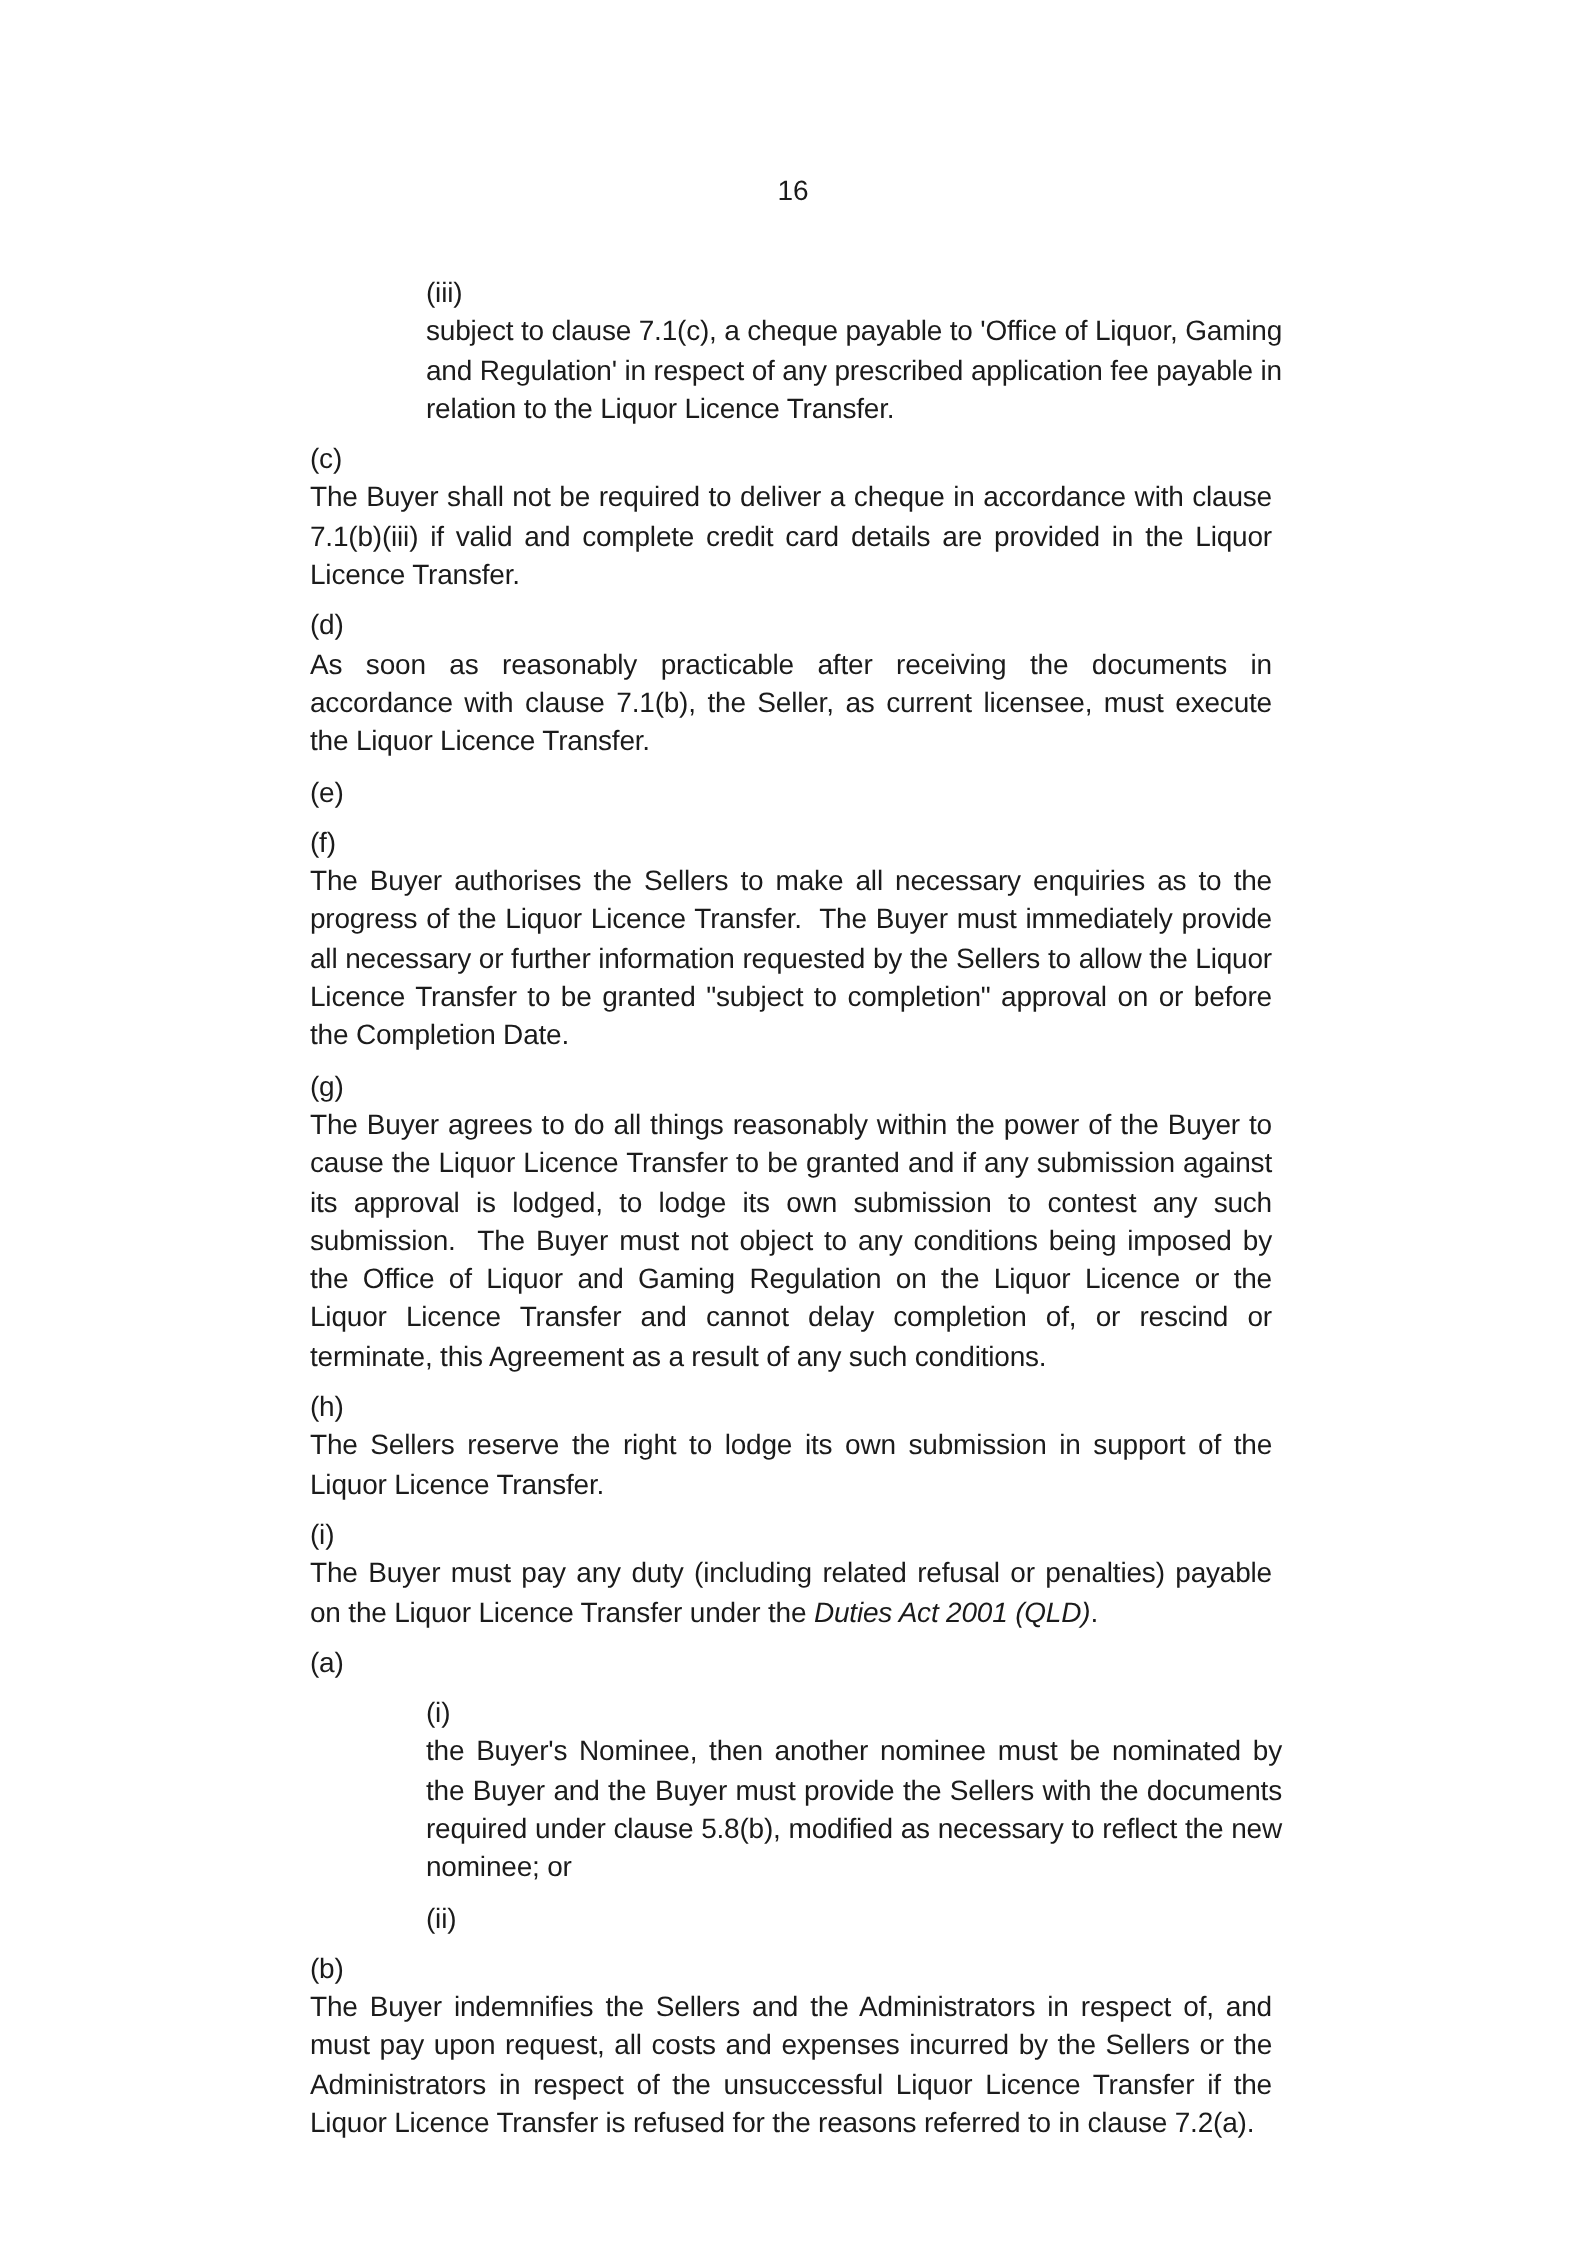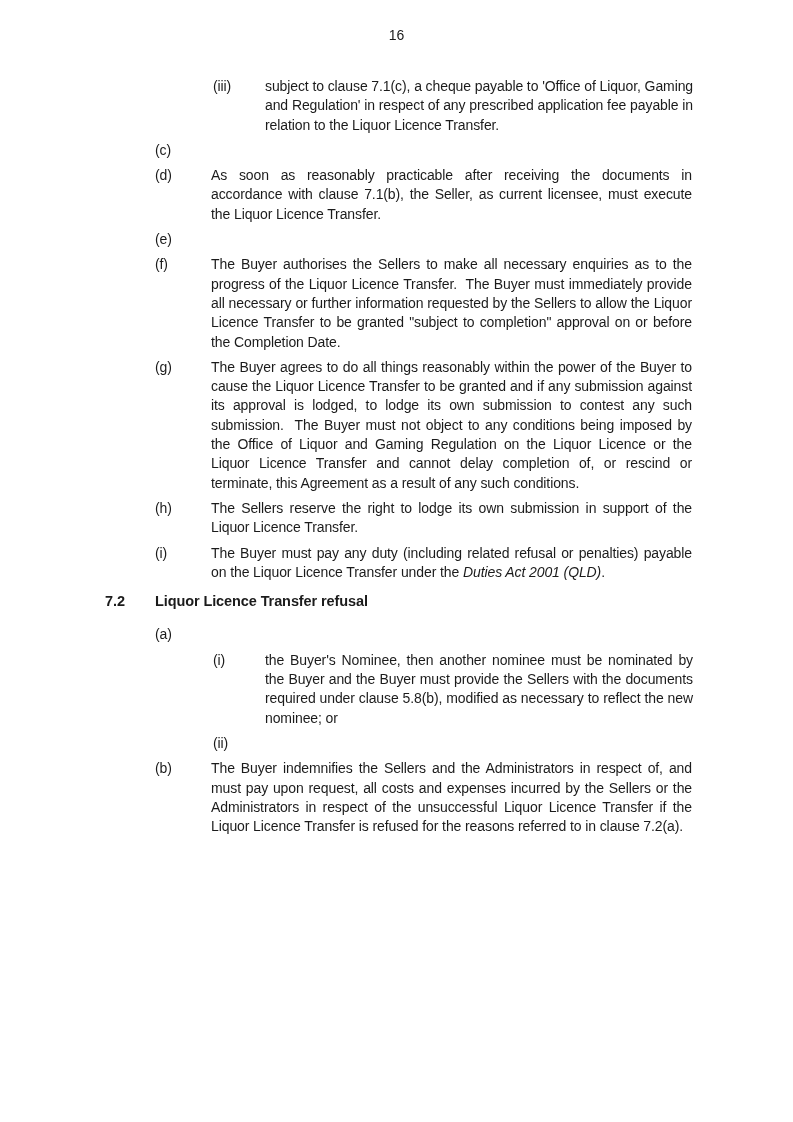--- a/index.html
+++ b/index.html
@@ -8,35 +8,36 @@
     background: #ffffff;
   }
   .page {
     position: relative;
     width: 793px;
     height: 1122px;
     background: #ffffff;
     font-family: "Liberation Sans", sans-serif;
     color: #1b1b1b;
     box-sizing: border-box;
-    padding-top: 26px;
+    padding-top: 86px;
     overflow: hidden;
   }
   .page-number {
     text-align: center;
     font-size: 14px;
     line-height: 19px;
     margin-bottom: 32px;
   }
   .clause {
     display: flex;
     margin: 0 0 6px 0;
     font-size: 14px;
     line-height: 19.3px;
     letter-spacing: -0.1px;
+    flex-direction: column;
   }
   .clause .label {
     flex: none;
   }
   .clause .text {
     margin: 0;
     text-align: justify;
   }
   .clause.letter { padding-left: 155px; }
   .clause.letter .label { width: 56px; }
@@ -66,20 +67,21 @@
 
   <div class="page-number">16</div>
 
   <div class="clause roman">
     <span class="label">(iii)</span>
     <p class="text">subject to clause 7.1(c), a cheque payable to 'Office of Liquor, Gaming and Regulation' in respect of any prescribed application fee payable in relation to the Liquor Licence Transfer.</p>
   </div>
 
   <div class="clause letter">
     <span class="label">(c)</span>
+    <p class="text">The Buyer shall not be required to deliver a cheque in accordance with clause 7.1(b)(iii) if valid and complete credit card details are provided in the Liquor Licence Transfer.</p>
   </div>
 
   <div class="clause letter">
     <span class="label">(d)</span>
     <p class="text">As soon as reasonably practicable after receiving the documents in accordance with clause 7.1(b), the Seller, as current licensee, must execute the Liquor Licence Transfer.</p>
   </div>
 
   <div class="clause letter">
     <span class="label">(e)</span>
   </div>
@@ -97,24 +99,20 @@
   <div class="clause letter">
     <span class="label">(h)</span>
     <p class="text">The Sellers reserve the right to lodge its own submission in support of the Liquor Licence Transfer.</p>
   </div>
 
   <div class="clause letter">
     <span class="label">(i)</span>
     <p class="text"><span>The Buyer must pay any duty (including related refusal or penalties) payable on the Liquor Licence Transfer under the </span><em>Duties Act 2001 (QLD)</em><span>.</span></p>
   </div>
 
-  <div class="section-heading">
-    <span class="num">7.2</span>
-    <span class="title">Liquor Licence Transfer refusal</span>
-  </div>
 
   <div class="clause letter">
     <span class="label">(a)</span>
   </div>
 
   <div class="clause roman">
     <span class="label">(i)</span>
     <p class="text">the Buyer's Nominee, then another nominee must be nominated by the Buyer and the Buyer must provide the Sellers with the documents required under clause 5.8(b), modified as necessary to reflect the new nominee; or</p>
   </div>
 

